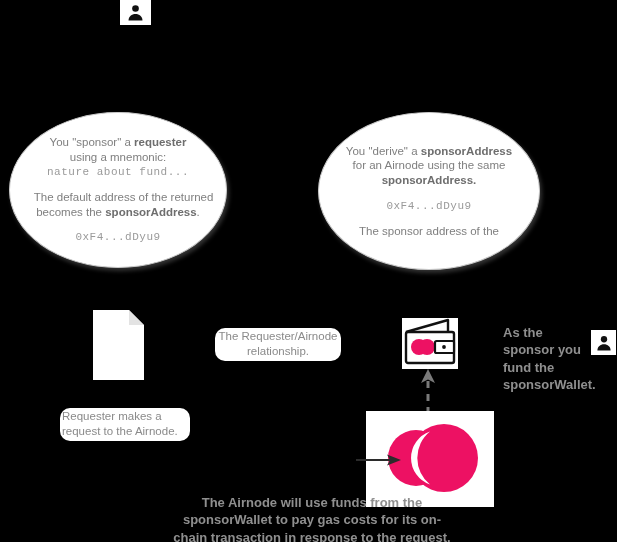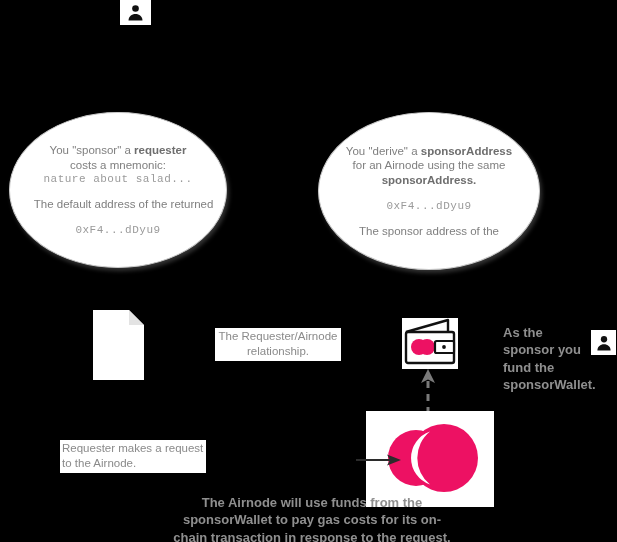--- a/index.html
+++ b/index.html
@@ -119,33 +119,33 @@
 
   
   .chip {
     position: absolute;
     background: #ffffff;
     color: #8a8a8a;
     font-size: 11.5px;
     line-height: 1.33;
     padding: 1px 2px;
     box-sizing: border-box;
+    border-radius: 10px;
   }
   #label-relationship {
     left: 215px;
     top: 328px;
     width: 126px;
     text-align: center;
   }
   #label-request {
     left: 60px;
     top: 408px;
-    width: 146px;
+    width: 130px;
     text-align: left;
-    margin-top: 32px;
   }
 
   
   .plain {
     position: absolute;
     color: #8f8f8f;
     font-size: 13px;
     line-height: 1.33;
   }
   #label-fund {
@@ -189,24 +189,25 @@
   <div class="avatar" id="avatar-top">
     <svg width="19" height="19" viewBox="0 0 24 24" aria-hidden="true">
       <circle cx="12" cy="7" r="4.2" fill="#111111"></circle>
       <path d="M3.2 22c0-5 4-8.2 8.8-8.2S20.8 17 20.8 22z" fill="#111111"></path>
     </svg>
   </div>
 
   <div class="ellipse" id="ellipse-sponsor">
     <div class="ellipse-inner">
       <div class="e-line"><span>You "sponsor" a </span><span class="b">requester</span></div>
-      <div class="e-line">costs a mnemonic:</div>
-      <div class="e-mono">nature about salad...</div>
+      <div class="e-line">using a mnemonic:</div>
+      <div class="e-mono">nature about fund...</div>
       <div class="e-gap"></div>
       <div class="e-line">The default address of the returned</div>
+      <div class="e-line"><span>becomes the </span><span class="b">sponsorAddress</span><span>.</span></div>
       <div class="e-gap"></div>
       <div class="e-mono">0xF4...dDyu9</div>
     </div>
   </div>
 
   <div class="ellipse" id="ellipse-derive">
     <div class="ellipse-inner">
       <div class="e-line"><span>You "derive" a </span><span class="b">sponsorAddress</span></div>
       <div class="e-line">for an Airnode using the same</div>
       <div class="e-line b">sponsorAddress.</div>

